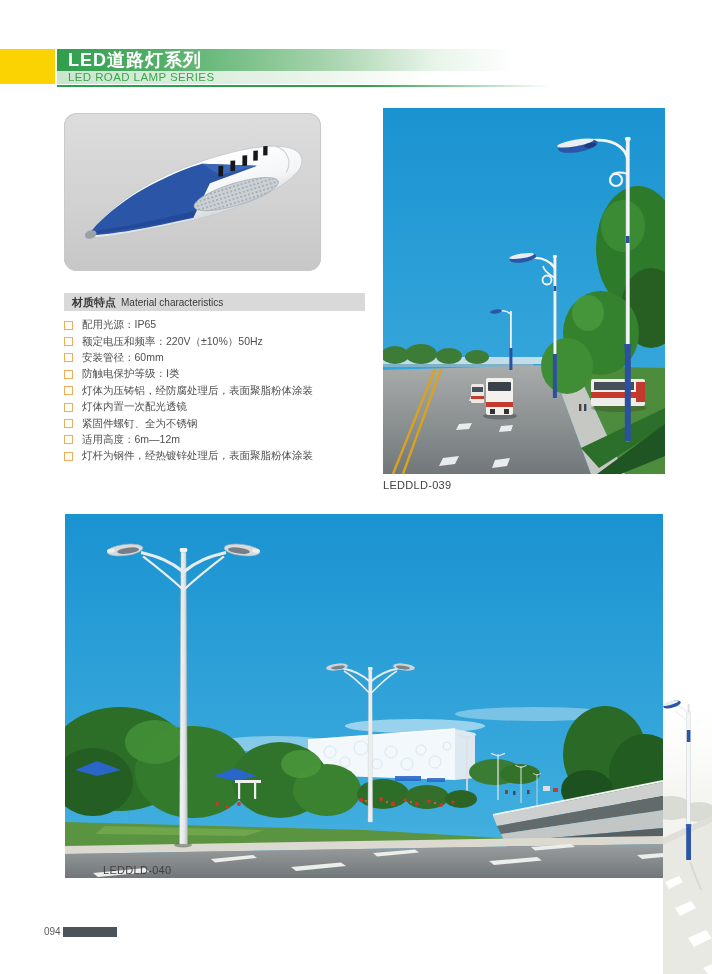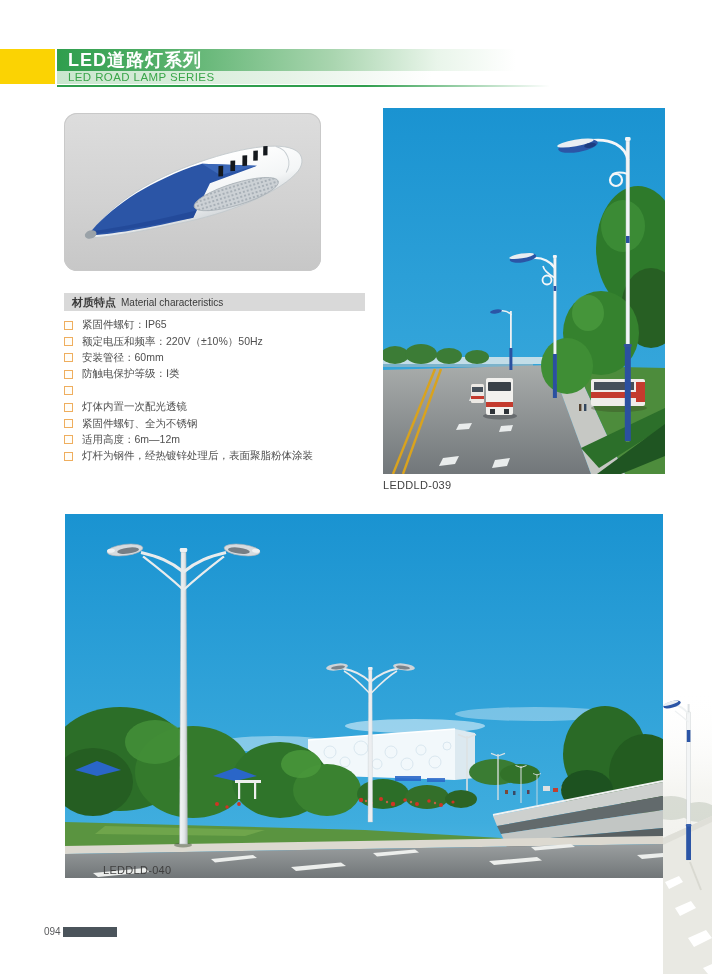--- a/index.html
+++ b/index.html
@@ -108,36 +108,37 @@
     </svg>
   </div>
 
   <div class="mat-header">
     <span class="mat-cn">材质特点</span>
     <span class="mat-en">Material characteristics</span>
   </div>
   <div class="spec-list">
     <div class="spec-item">
         <span class="spec-box"></span>
-        <span class="spec-text">紧固件螺钉：IP65</span>
+        <span class="spec-text">配用光源：IP65</span>
       </div>
     <div class="spec-item">
         <span class="spec-box"></span>
         <span class="spec-text">额定电压和频率：220V（±10%）50Hz</span>
       </div>
     <div class="spec-item">
         <span class="spec-box"></span>
         <span class="spec-text">安装管径：60mm</span>
       </div>
     <div class="spec-item">
         <span class="spec-box"></span>
         <span class="spec-text">防触电保护等级：Ⅰ类</span>
       </div>
     <div class="spec-item">
         <span class="spec-box"></span>
+        <span class="spec-text">灯体为压铸铝，经防腐处理后，表面聚脂粉体涂装</span>
       </div>
     <div class="spec-item">
         <span class="spec-box"></span>
         <span class="spec-text">灯体内置一次配光透镜</span>
       </div>
     <div class="spec-item">
         <span class="spec-box"></span>
         <span class="spec-text">紧固件螺钉、全为不锈钢</span>
       </div>
     <div class="spec-item">

